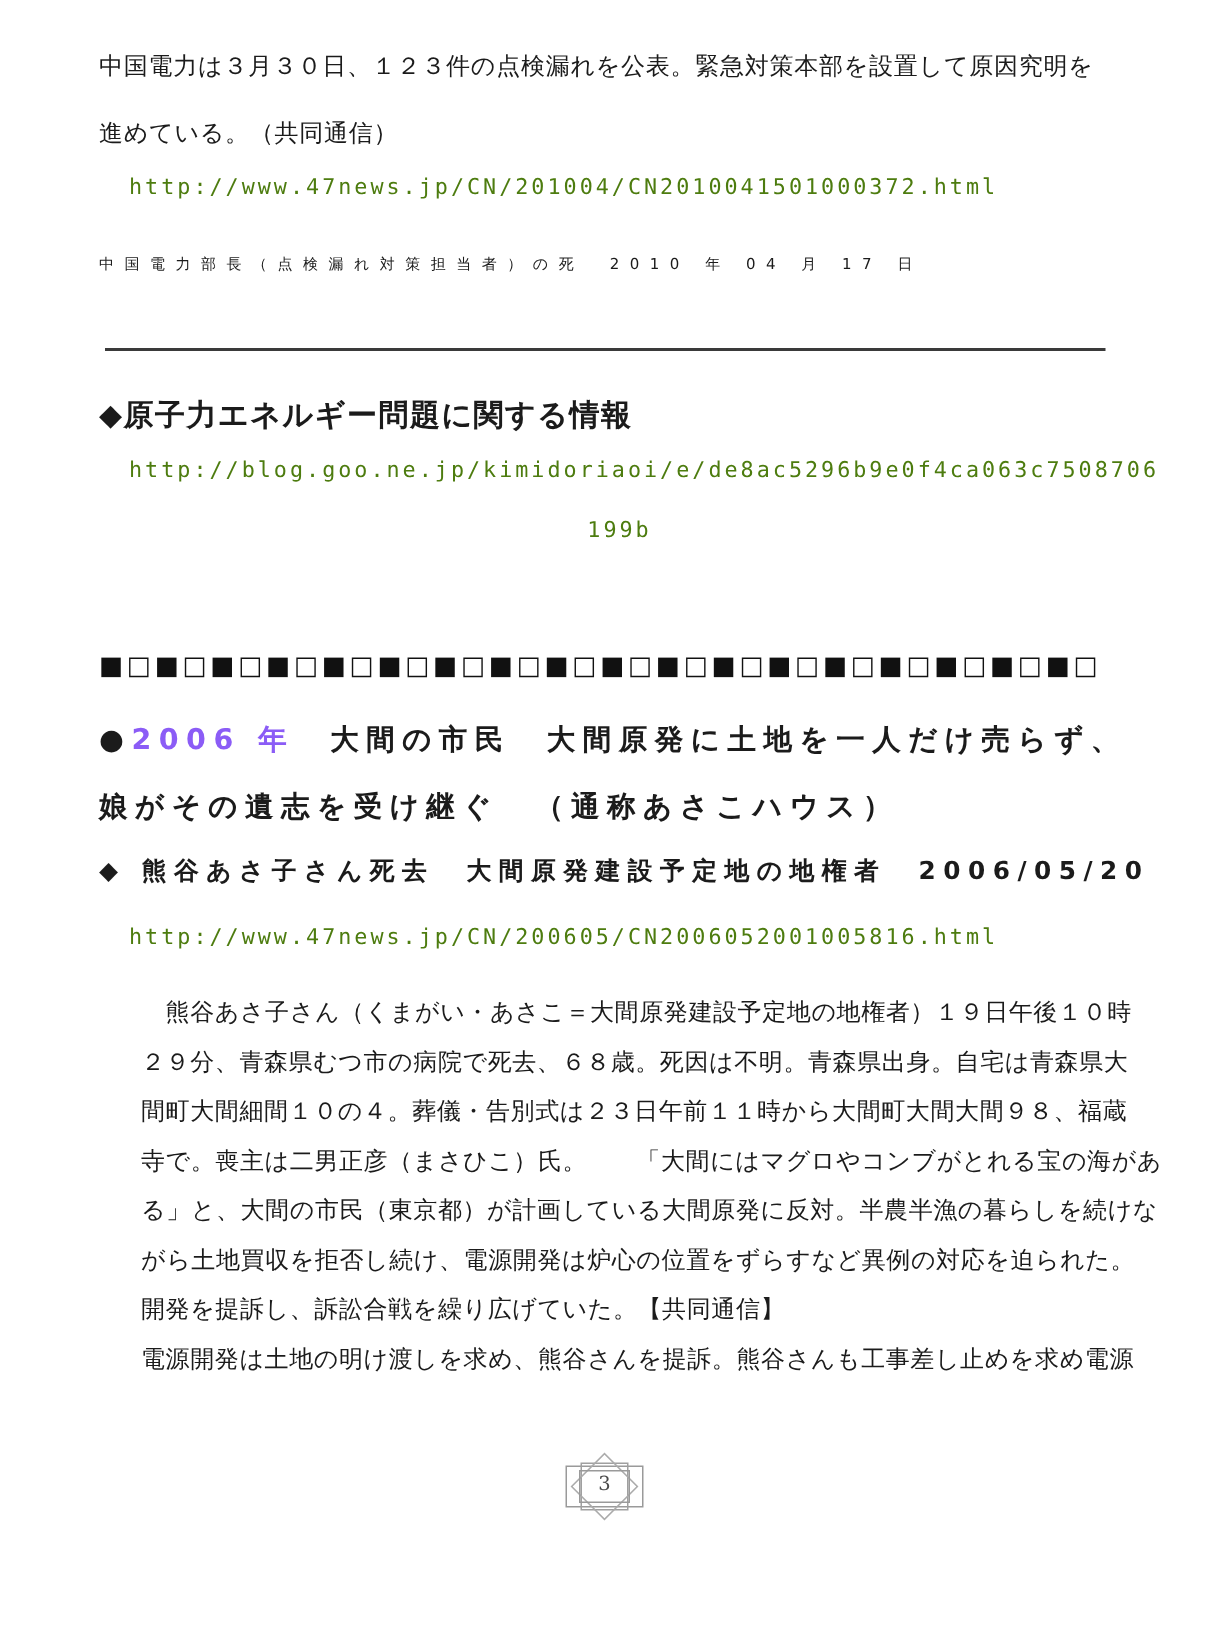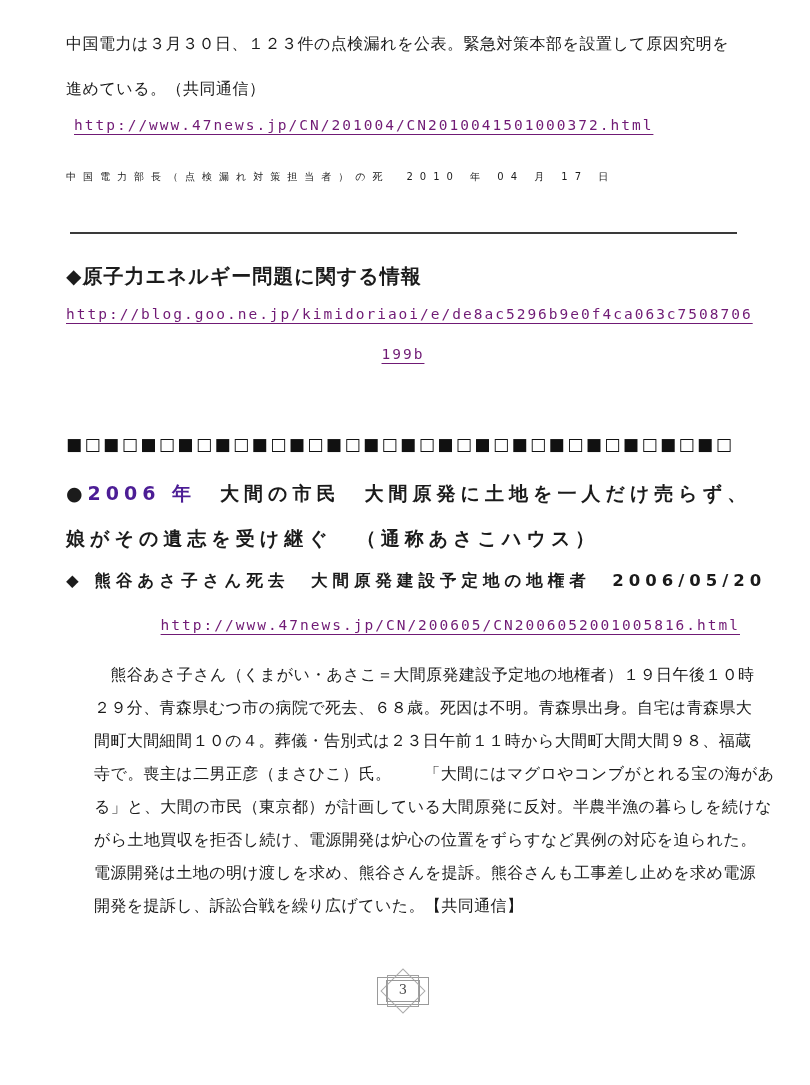--- a/index.html
+++ b/index.html
@@ -10,47 +10,47 @@
     color:#1b1b1b;
     overflow:hidden;
   }
   .page { width:810px; height:1085px; position:relative; }
   .content { padding:0 70px 0 66px; }
 
   .para-top { margin-top:21px; font-size:16px; line-height:45px; letter-spacing:0.5px; }
   .para-top div { white-space:nowrap; }
 
   a.doc-link {
-    color:#701a75;
-    text-decoration:underline;
+    color:#4d7c0f;
     text-underline-offset:4px;
     font-family:"DejaVu Sans Mono","Liberation Mono",monospace;
     font-size:14.5px;
     letter-spacing:2px;
     cursor:pointer;
+    margin-left:20px;
   }
   .link-block1 { display:block; margin:2px 0 0 8px; line-height:24px; white-space:nowrap; }
   .death-title { margin-top:27px; font-size:10px; line-height:26px; letter-spacing:7px; white-space:nowrap; }
 
   .rule { margin-top:42px; height:2px; background:#3a3a3a; border:none; width:667px; }
 
   .info-heading { margin-top:28px; font-size:20px; line-height:28px; font-weight:bold; letter-spacing:1px; }
 
   .link-block2 { display:block; margin:4px 0 0 0; line-height:40px;text-align:center; }
   .link-block2 div { white-space:nowrap; }
 
   .squares { margin-top:57px; font-size:17px; line-height:26px; letter-spacing:2.5px; color:#111; white-space:nowrap; }
 
   .topic-2006 { margin-top:14px; font-size:19px; font-weight:bold; line-height:45px; letter-spacing:5px; }
   .topic-2006 div { white-space:nowrap; }
-  .year-accent { color:#4c1d95; }
+  .year-accent { color:#8b5cf6; }
 
   .obit-heading { margin-top:7px; font-size:16.5px; font-weight:bold; line-height:26px; letter-spacing:5px; white-space:nowrap; }
 
-  .link-block3 { display:block; margin:19px 0 0 8px; line-height:24px; white-space:nowrap;text-align:right; }
+  .link-block3 { display:block; margin:19px 0 0 8px; line-height:24px; white-space:nowrap; }
 
   .obit-body { margin-top:21px; font-size:16px; line-height:33px; letter-spacing:0.4px; }
   .obit-body div { white-space:nowrap;margin-left:28px; }
 
   .ornament { position:relative; width:56px; height:46px; margin:46px auto 0; }
   .orn-rect-wide  { position:absolute; left:2px;  top:9px;  width:50px; height:26px; border:1px solid #9a9a9a; }
   .orn-square     { position:absolute; left:12px; top:7px;  width:30px; height:30px; border:1px solid #a0a0a0; }
   .orn-diamond    { position:absolute; left:12px; top:7px;  width:30px; height:30px; border:1px solid #ababab; transform:rotate(45deg); }
   .orn-rect-inner { position:absolute; left:11px; top:12px; width:32px; height:20px; border:1px solid #9a9a9a; background:rgba(255,255,255,0.0); }
   .orn-digit {
@@ -96,22 +96,22 @@
 
     <a class="doc-link link-block3">http://www.47news.jp/CN/200605/CN2006052001005816.html</a>
 
     <div class="obit-body">
       <div>　熊谷あさ子さん（くまがい・あさこ＝大間原発建設予定地の地権者）１９日午後１０時</div>
       <div>２９分、青森県むつ市の病院で死去、６８歳。死因は不明。青森県出身。自宅は青森県大</div>
       <div>間町大間細間１０の４。葬儀・告別式は２３日午前１１時から大間町大間大間９８、福蔵</div>
       <div>寺で。喪主は二男正彦（まさひこ）氏。　　「大間にはマグロやコンブがとれる宝の海があ</div>
       <div>る」と、大間の市民（東京都）が計画している大間原発に反対。半農半漁の暮らしを続けな</div>
       <div>がら土地買収を拒否し続け、電源開発は炉心の位置をずらすなど異例の対応を迫られた。</div>
+      <div>開発を提訴し、訴訟合戦を繰り広げていた。【共同通信】</div>
       <div>電源開発は土地の明け渡しを求め、熊谷さんを提訴。熊谷さんも工事差し止めを求め電源</div>
-      <div>開発を提訴し、訴訟合戦を繰り広げていた。【共同通信】</div>
     </div>
 
     <div class="ornament">
       <div class="orn-rect-wide"></div>
       <div class="orn-square"></div>
       <div class="orn-diamond"></div>
       <div class="orn-rect-inner"></div>
       <div class="orn-digit">3</div>
     </div>
 

